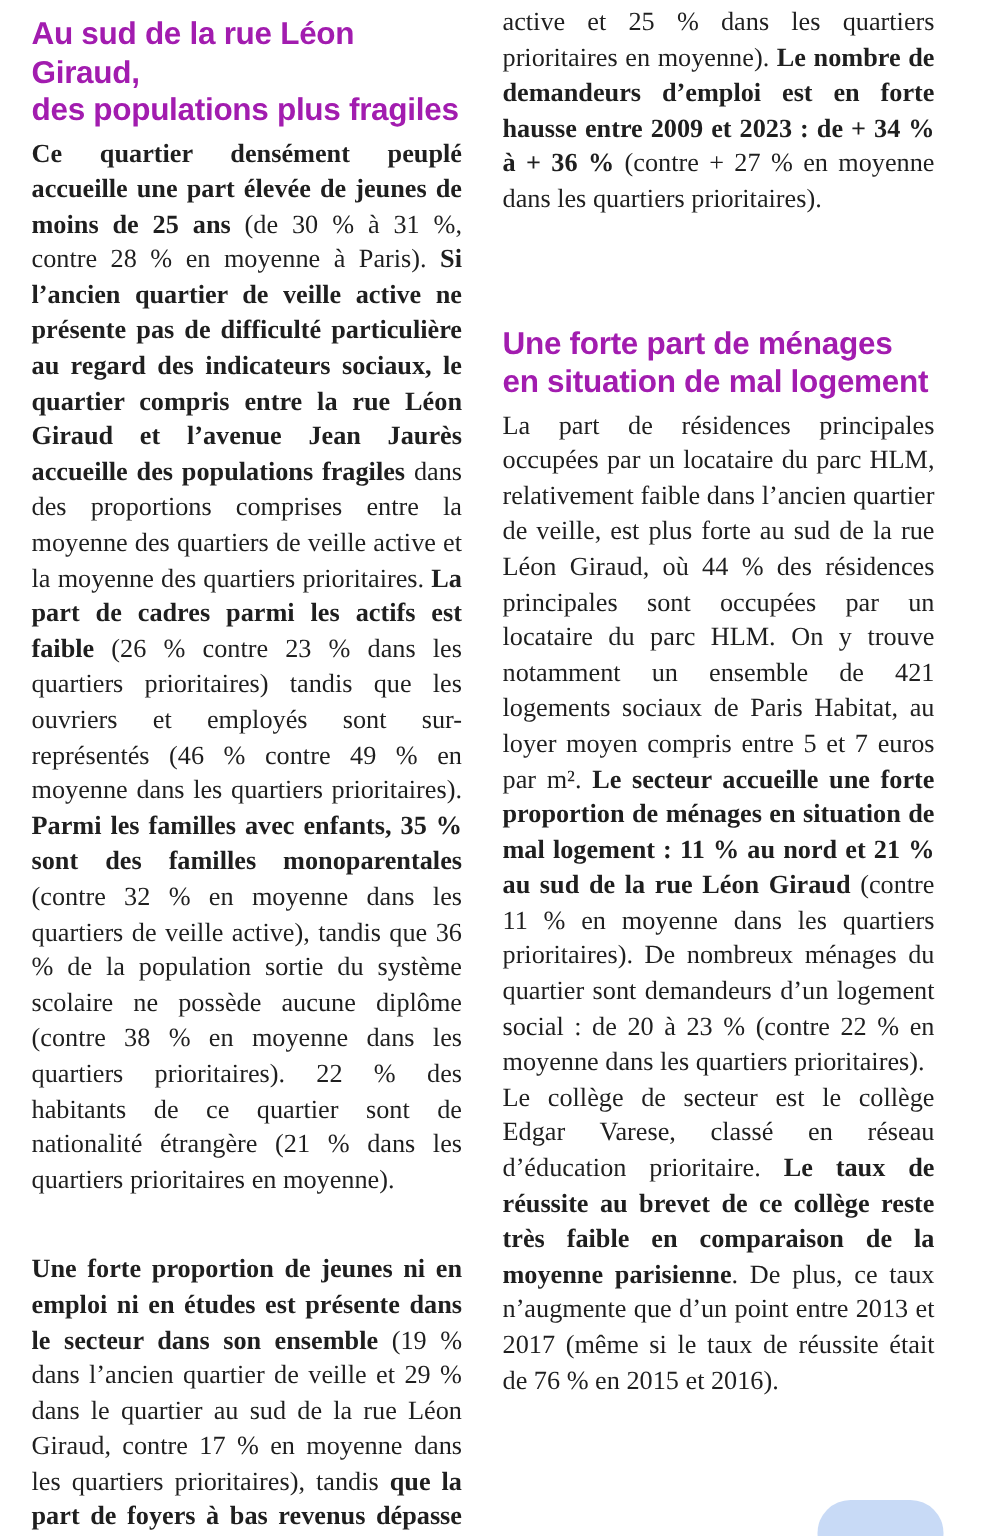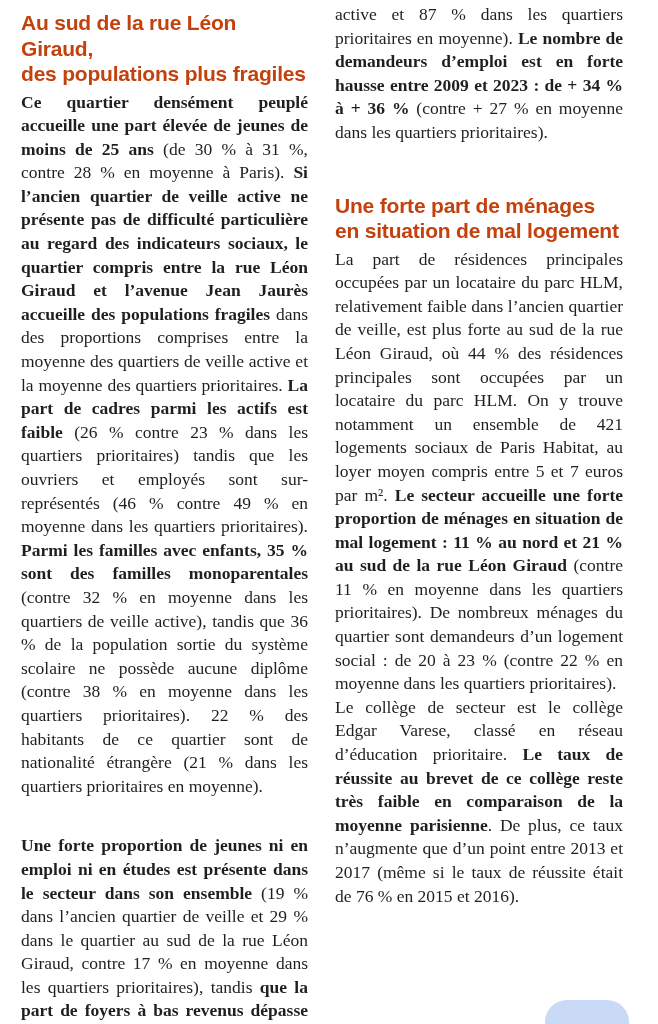--- a/index.html
+++ b/index.html
@@ -14,24 +14,24 @@
   }
   .col { position: absolute; }
   .col-left  { left: 21px;  top: 10px; width: 287px; }
   .col-right { left: 335px; top: 3px;  width: 288px; }
   .heading {
     font-family: "Liberation Sans", sans-serif;
     font-weight: 700;
     font-size: 21px;
     line-height: 25.5px;
     letter-spacing: -0.2px;
-    color: #c2410c;
+    color: #a21caf;
     margin: 0 0 4px 0;
   }
-  .heading-gap { margin-top: 48px; }
+  .heading-gap { margin-top: 72px; }
   .body-para {
     font-size: 17.5px;
     line-height: 23.6px;
     text-align: justify;
     margin: 0;
     hyphens: auto;
     -webkit-hyphens: auto;
     overflow-wrap: break-word;
   }
   .para-gap { margin-top: 36px; }
@@ -50,21 +50,21 @@
 
 <div class="page">
 
   <section class="col col-left">
     <h2 class="heading">Au sud de la rue Léon Giraud,<br>des populations plus fragiles</h2>
     <p class="body-para"><span class="run bold">Ce quartier densément peuplé accueille une part élevée de jeunes de moins de 25 ans </span><span class="run">(de 30 % à 31 %, contre 28 % en moyenne à Paris). </span><span class="run bold">Si l’ancien quartier de veille active ne présente pas de difficulté particulière au regard des indicateurs sociaux, le quartier compris entre la rue Léon Giraud et l’avenue Jean Jaurès accueille des populations fragiles </span><span class="run">dans des proportions comprises entre la moyenne des quartiers de veille active et la moyenne des quartiers prioritaires. </span><span class="run bold">La part de cadres parmi les actifs est faible </span><span class="run">(26 % contre 23 % dans les quartiers prioritaires) tandis que les ouvriers et employés sont sur-représentés (46 % contre 49 % en moyenne dans les quartiers prioritaires). </span><span class="run bold">Parmi les familles avec enfants, 35 % sont des familles monoparentales </span><span class="run">(contre 32 % en moyenne dans les quartiers de veille active), tandis que 36 % de la population sortie du système scolaire ne possède aucune diplôme (contre 38 % en moyenne dans les quartiers prioritaires). 22 % des habitants de ce quartier sont de nationalité étrangère (21 % dans les quartiers prioritaires en moyenne).</span></p>
     <p class="body-para para-gap"><span class="run bold">Une forte proportion de jeunes ni en emploi ni en études est présente dans le secteur dans son ensemble </span><span class="run">(19 % dans l’ancien quartier de veille et 29 % dans le quartier au sud de la rue Léon Giraud, contre 17 % en moyenne dans les quartiers prioritaires), tandis </span><span class="run bold">que la part de foyers à bas revenus dépasse la moyenne des quartiers de veille active </span></p>
   </section>
 
   <section class="col col-right">
-    <p class="body-para"><span class="run">active et 87 % dans les quartiers prioritaires en moyenne). </span><span class="run bold">Le nombre de demandeurs d’emploi est en forte hausse entre 2009 et 2023 : de + 34 % à + 36 % </span><span class="run">(contre + 27 % en moyenne dans les quartiers prioritaires).</span></p>
+    <p class="body-para"><span class="run">active et 25 % dans les quartiers prioritaires en moyenne). </span><span class="run bold">Le nombre de demandeurs d’emploi est en forte hausse entre 2009 et 2023 : de + 34 % à + 36 % </span><span class="run">(contre + 27 % en moyenne dans les quartiers prioritaires).</span></p>
     <h2 class="heading heading-gap">Une forte part de ménages<br>en situation de mal logement</h2>
     <p class="body-para"><span class="run">La part de résidences principales occupées par un locataire du parc HLM, relativement faible dans l’ancien quartier de veille, est plus forte au sud de la rue Léon Giraud, où 44 % des résidences principales sont occupées par un locataire du parc HLM. On y trouve notamment un ensemble de 421 logements sociaux de Paris Habitat, au loyer moyen compris entre 5 et 7 euros par m². </span><span class="run bold">Le secteur accueille une forte proportion de ménages en situation de mal logement : 11 % au nord et 21 % au sud de la rue Léon Giraud </span><span class="run">(contre 11 % en moyenne dans les quartiers prioritaires). De nombreux ménages du quartier sont demandeurs d’un logement social : de 20 à 23 % (contre 22 % en moyenne dans les quartiers prioritaires).</span></p>
     <p class="body-para"><span class="run">Le collège de secteur est le collège Edgar Varese, classé en réseau d’éducation prioritaire. </span><span class="run bold">Le taux de réussite au brevet de ce collège reste très faible en comparaison de la moyenne parisienne</span><span class="run">. De plus, ce taux n’augmente que d’un point entre 2013 et 2017 (même si le taux de réussite était de 76 % en 2015 et 2016).</span></p>
   </section>
 
   <div class="fab" style="background: rgb(200, 218, 246);"></div>
 
 </div>
 
 </body></html>

